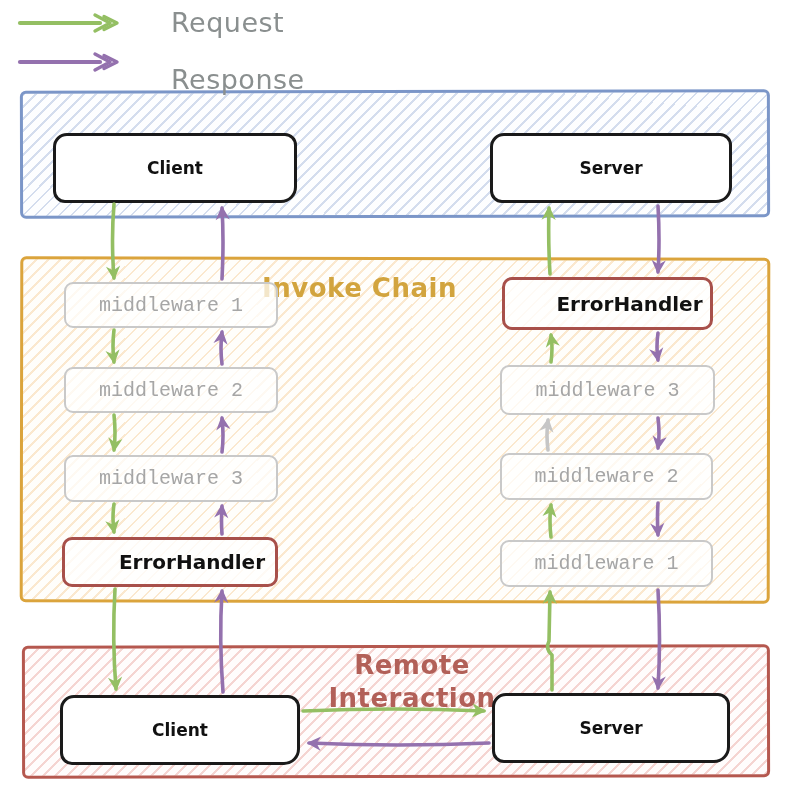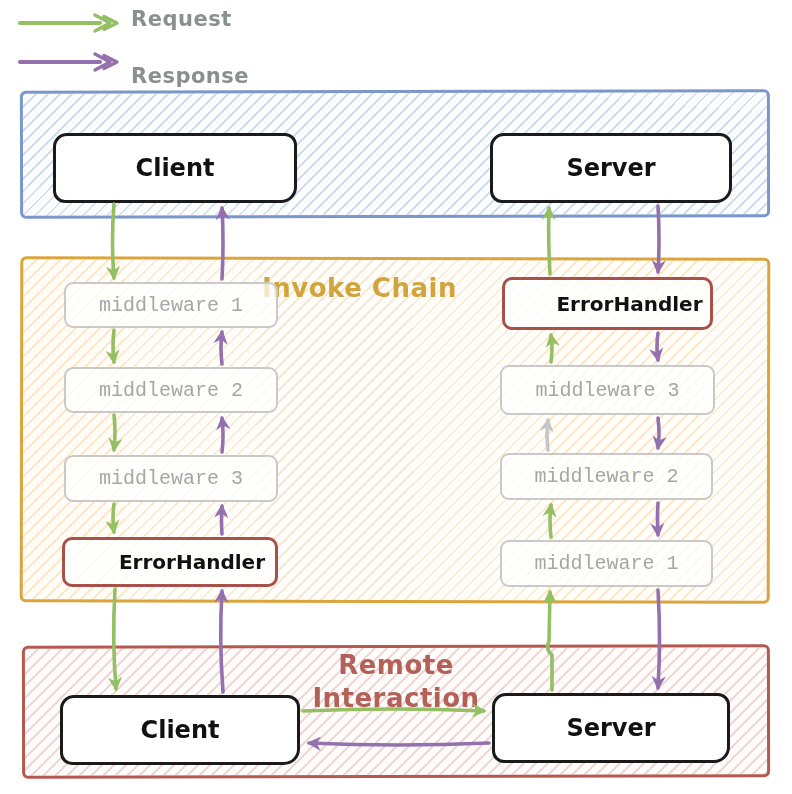--- a/index.html
+++ b/index.html
@@ -27,29 +27,29 @@
     background:repeating-linear-gradient(135deg,rgba(222,122,112,.30) 0 1.8px,transparent 1.8px 8.5px),#fffcfc;
     transform:rotate(-.1deg);
   }
   
   .gtitle{
     position:absolute;text-align:center;font-weight:bold;font-size:26px;
     letter-spacing:.5px;z-index:2;pointer-events:none;line-height:32px;
   }
   .gtitle.export{left:20px;top:96px;width:750px;color:var(--export-title-blue);}
   .gtitle.invoke{left:20px;top:272px;width:679px;color:var(--invoke-title-gold);}
-  .gtitle.remote{left:22px;top:649px;width:748px;color:var(--remote-title-red);line-height:33px;}
+  .gtitle.remote{left:22px;top:649px;width:748px;color:var(--remote-title-red);line-height:33px;padding-left:16px;}
   
   .node{
     position:absolute;box-sizing:border-box;display:flex;align-items:center;justify-content:center;
     z-index:3;background:#ffffff;
   }
   .node.black{
     border:3px solid var(--node-black);border-radius:14px 12px 16px 12px;
-    font-weight:bold;font-size:24px;color:#111;
+    font-weight:bold;font-size:17px;color:#111;
   }
   .node.mw{
     border:2px solid #c9c9c9;border-radius:9px;
     font-size:20px;color:var(--middleware-gray);
     background:rgba(255,255,255,.72);
     font-family:Liberation Mono, monospace;
   }
   .node.eh{
     border:3.5px solid var(--error-handler-red);border-radius:10px;
     font-weight:bold;font-size:20px;color:#111;
@@ -63,22 +63,22 @@
   .mw-l3{left:64px;top:455px;width:214px;height:47px;}
   .eh-left {left:62px;top:537px;width:216px;height:50px;}
   .eh-right{left:502px;top:277px;width:211px;height:53px;}
   .mw-r3{left:500px;top:365px;width:215px;height:50px;}
   .mw-r2{left:500px;top:453px;width:213px;height:47px;}
   .mw-r1{left:500px;top:540px;width:213px;height:47px;}
   .client-bottom{left:60px; top:695px;width:240px;height:70px;}
   .server-bottom{left:492px;top:693px;width:238px;height:70px;}
   
   .legend-label{
-    position:absolute;font-size:21px;font-weight:bold;color:var(--legend-text-gray);
-    z-index:2;letter-spacing:.5px;
+    position:absolute;font-size:27px;font-weight:normal;color:var(--legend-text-gray);
+    z-index:2;letter-spacing:.5px;margin-left:40px;
   }
   .legend-label.request {left:131px;top:7px;}
   .legend-label.response{left:131px;top:64px;}
   
   svg.arrows{position:absolute;left:0;top:0;z-index:4;pointer-events:none;}
   .st-green {stroke:var(--request-green);}
   .st-purple{stroke:var(--response-purple);}
   .st-gray  {stroke:var(--skip-gray);}
   .fl-green {fill:var(--request-green);}
   .fl-purple{fill:var(--response-purple);}

